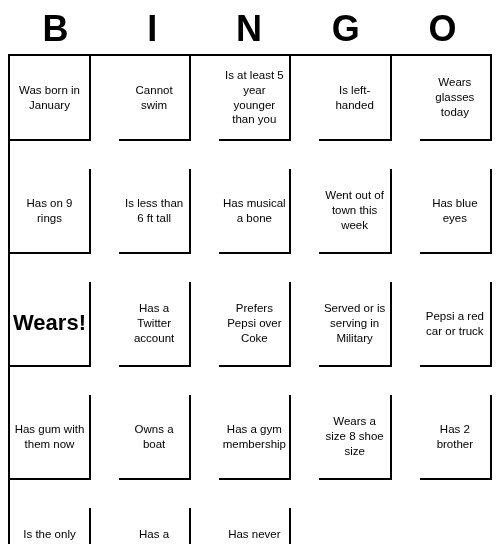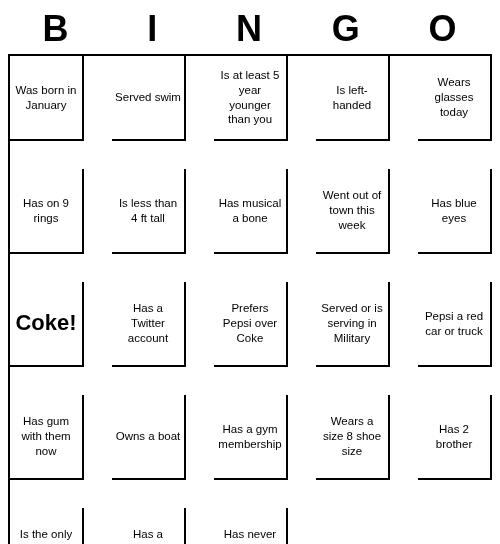--- a/index.html
+++ b/index.html
@@ -62,30 +62,30 @@
 <span>B</span>
     <span>I</span>
     <span>N</span>
     <span>G</span>
     <span>O</span>
   </div>
 
 <div id="bingo-grid">
 
 <div class="cell">Was born in January</div>
-    <div class="cell">Served swim</div>
+    <div class="cell">Cannot swim</div>
     <div class="cell">Is at least 5 year younger than you</div>
     <div class="cell">Is left-handed</div>
     <div class="cell">Wears glasses today</div>
     <div class="cell">Has on 9 rings</div>
-    <div class="cell">Is less than 4 ft tall</div>
+    <div class="cell">Is less than 6 ft tall</div>
     <div class="cell">Has musical a bone</div>
     <div class="cell">Went out of town this week</div>
     <div class="cell">Has blue eyes</div>
-    <div class="cell free">Coke!</div>
+    <div class="cell free">Wears!</div>
     <div class="cell">Has a Twitter account</div>
     <div class="cell">Prefers Pepsi over Coke</div>
     <div class="cell">Served or is serving in Military</div>
     <div class="cell">Pepsi a red car or truck</div>
     <div class="cell">Has gum with them now</div>
     <div class="cell">Owns a boat</div>
     <div class="cell">Has a gym membership</div>
     <div class="cell">Wears a size 8 shoe size</div>
     <div class="cell">Has 2 brother</div>
     <div class="cell">Is the only child in the family</div>

